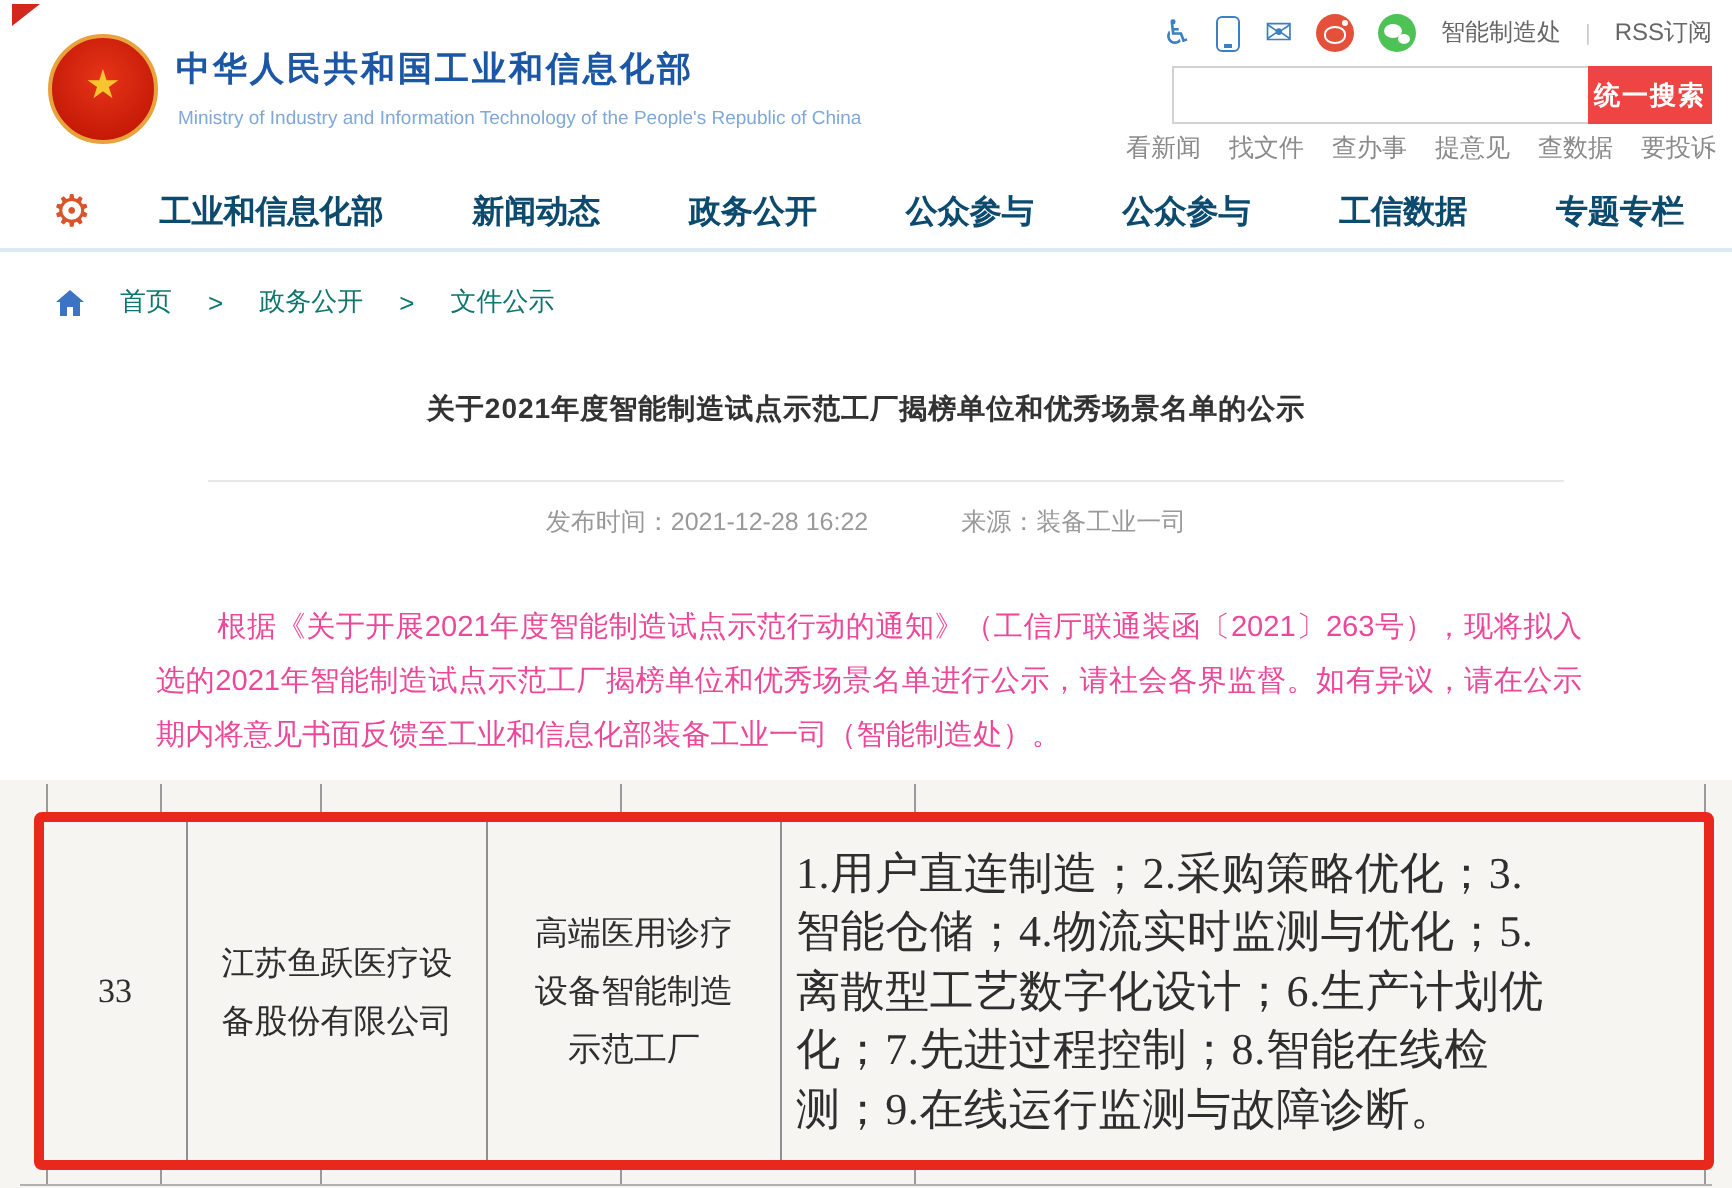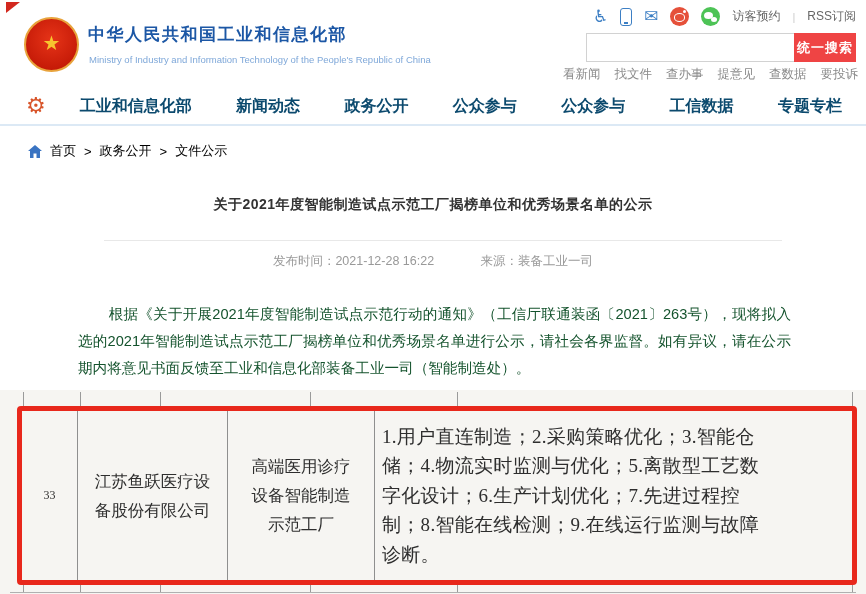--- a/index.html
+++ b/index.html
@@ -47,50 +47,50 @@
   .quick-links span { font-size:12.5px; color:#8a8a8a; cursor:pointer; white-space:nowrap; }
 
   
   .nav { position:absolute; top:88px; left:0; width:866px; height:38px; display:flex; align-items:center;
     padding:0 18px 0 26px; border-bottom:2px solid #dce9f5; background:#fff; }
   .nav-logo { font-size:22px; color:#d8552b; line-height:1; margin-right:34px; }
   .nav-items { flex:1; display:flex; justify-content:space-between; align-items:center; margin-right:6px; }
   .nav-item { font-size:16px; font-weight:bold; color:#0c4a6e; cursor:pointer; white-space:nowrap; }
 
   
-  .breadcrumb { position:absolute; top:142px; left:28px; display:flex; align-items:center; gap:8px;
-    font-size:13px; color:#000000; }
+  .breadcrumb { position:absolute; top:142px; left:28px; display:flex; align-items:center; gap:18px;
+    font-size:13px; color:#0f766e; }
   .crumb { cursor:pointer; }
   .crumb-current { cursor:default; }
 
   
   .article-title { position:absolute; top:196px; left:0; width:866px; text-align:center; font-size:14px;
     font-weight:bold; color:#333; letter-spacing:0.5px; }
   .title-divider { position:absolute; top:240px; left:104px; width:678px; height:1px; background:#e8e8e8; }
   .article-meta { position:absolute; top:253px; left:0; width:866px; text-align:center; font-size:12.5px;
     color:#999; }
   .article-meta .meta-src { margin-left:43px; }
   .article-body { position:absolute; top:301px; left:78px; width:713px; font-size:14.6px; line-height:27px;
-    color:#14532d; text-indent:2.1em; text-align:justify; }
+    color:#ec4899; text-indent:2.1em; text-align:justify; }
 
   
   .scan-area { position:absolute; top:390px; left:0; width:866px; height:204px; background:#f6f5f2; }
   .vstub { position:absolute; width:1px; background:#9a9a9a; }
   .hstub { position:absolute; height:1px; background:#b0b0b0; }
 
   .highlight-box { position:absolute; left:17px; top:406px; width:840px; height:179px;
     border:5px solid #e8281c; border-radius:4px; display:flex; align-items:stretch;
     font-family:"Liberation Serif","DejaVu Serif",serif; color:#2e2e2e; }
   .cell { border-right:1px solid #8f8f8f; display:flex; align-items:center; justify-content:center;
     text-align:center; }
-  .cell-index   { width:56px;  font-size:12px; }
+  .cell-index   { width:72px;  font-size:17px; }
   .cell-prov    { width:80px;  font-size:16.5px; }
   .cell-company { width:150px; font-size:16.5px; line-height:29px; padding:0 10px; }
   .cell-factory { width:147px; font-size:16.5px; line-height:29px; padding:0 17px; }
-  .cell-scenes  { width:394px; font-size:19px; line-height:29.5px; padding:4px 7px; border-right:none;
+  .cell-scenes  { width:394px; font-size:22px; line-height:29.5px; padding:4px 7px; border-right:none;
     text-align:left; justify-content:flex-start; letter-spacing:0.3px; }
 </style>
 </head>
 <body>
 
 <div class="page">
 
   <div class="corner-mark"></div>
 
   <div class="emblem">
@@ -104,21 +104,21 @@
     <span class="tb-icon">
         <span class="icon-mobile"></span>
       </span>
     <span class="tb-icon glyph-blue">✉</span>
     <span class="tb-icon">
         <span class="icon-weibo"></span>
       </span>
     <span class="tb-icon">
         <span class="icon-wechat"></span>
       </span>
-    <span class="tb-link">访客预约</span>
+    <span class="tb-link">智能制造处</span>
     <span class="tb-sep">|</span>
     <span class="tb-link">RSS订阅</span>
   </div>
 
   <div class="search-row">
     <input class="search-input" type="text" value="" style="">
     <button class="search-btn">统一搜索</button>
   </div>
 
   <div class="quick-links">

